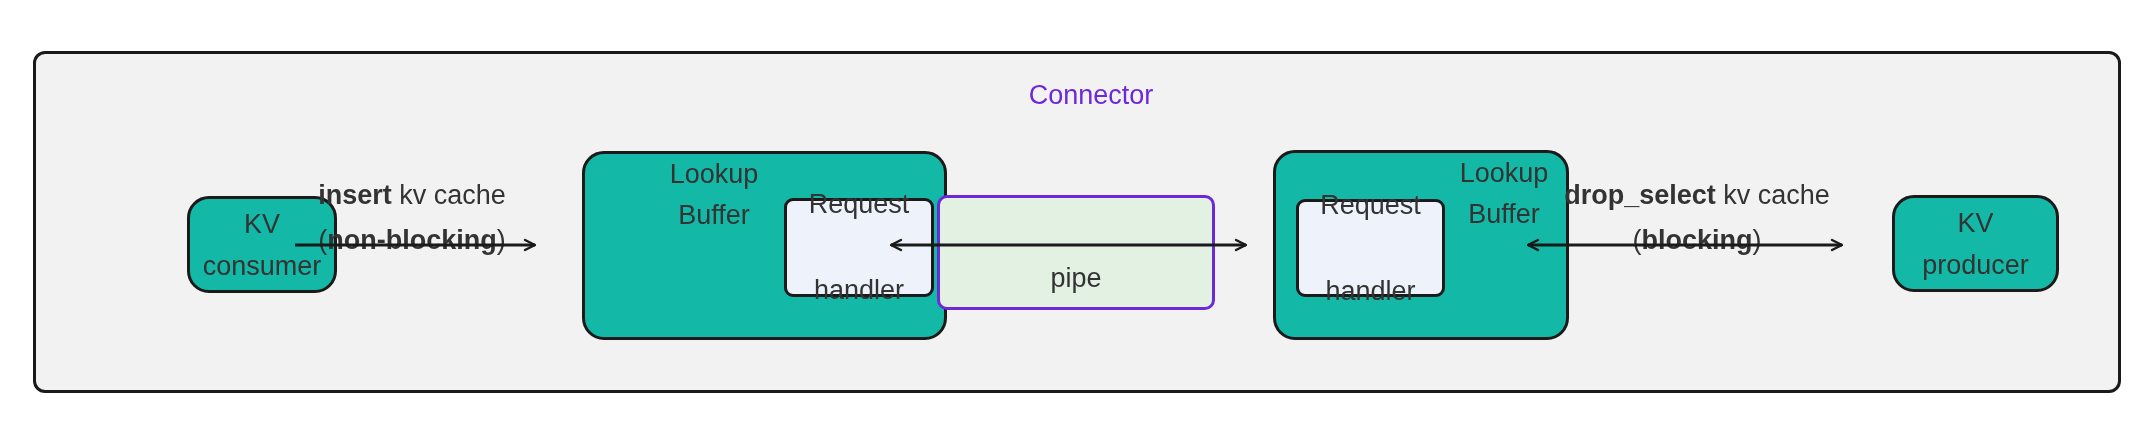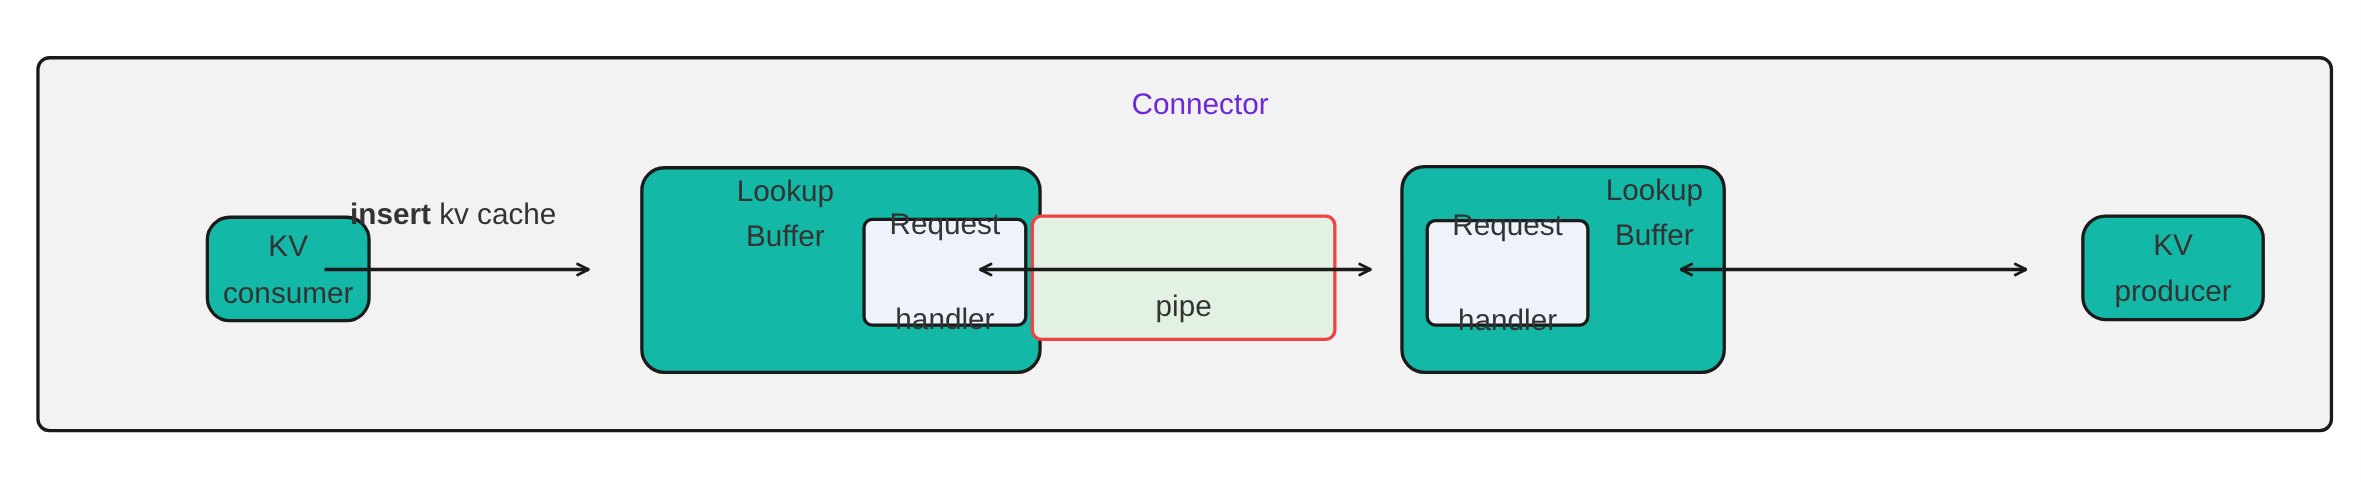--- a/index.html
+++ b/index.html
@@ -83,21 +83,21 @@
     line-height: 41px;
     gap: 45px;
   }
   .lb-left  .rh { left: 199px; top: 44px; width: 150px; height: 99px; }
   .lb-right .rh { left: 20px;  top: 46px; width: 149px; height: 98px; }
   .pipe {
     position: absolute;
     left: 937px; top: 195px;
     width: 278px; height: 115px;
     box-sizing: border-box;
-    border: 3px solid #ef4444;
+    border: 3px solid #6d28d9;
     border-radius: 10px;
     background: #e3f1e3;
     display: flex;
     align-items: flex-end;
     justify-content: center;
     font-size: 27px;
     color: #333333;
   }
   .pipe .lbl { margin-bottom: 13px; }
   .edge-label {
@@ -168,22 +168,27 @@
 
   <div class="node kv-consumer">
     <span>
       <span class="lbl">KV</span>
       <span class="lbl">producer</span>
     </span>
   </div>
 
   <div class="edge-label edge-label-insert">
     <div><b>insert</b><span> kv cache</span></div>
+    <div><span>(</span><b>non-blocking</b><span>)</span></div>
   </div>
 
+  <div class="edge-label edge-label-drop">
+    <div><b>drop_select</b><span> kv cache</span></div>
+    <div><span>(</span><b>blocking</b><span>)</span></div>
+  </div>
 
   <svg class="arrows" viewBox="0 0 2146 438" xmlns="http://www.w3.org/2000/svg">
     <defs>
       <marker id="head" viewBox="0 0 14 14" refX="13" refY="7" markerWidth="14" markerHeight="14" markerUnits="userSpaceOnUse" orient="auto-start-reverse">
         <path d="M3,2 L13,7 L3,12" fill="none" stroke="#1a1a1a" stroke-width="2.4" stroke-linecap="round" stroke-linejoin="round"></path>
       </marker>
     </defs>
     <line x1="295" y1="245" x2="535" y2="245" marker-end="url(#head)"></line>
     <line x1="891" y1="245" x2="1246" y2="245" marker-start="url(#head)" marker-end="url(#head)"></line>
     <line x1="1528" y1="245" x2="1842" y2="245" marker-start="url(#head)" marker-end="url(#head)"></line>

